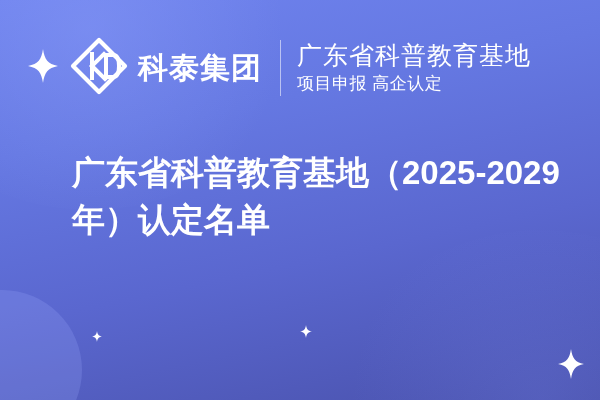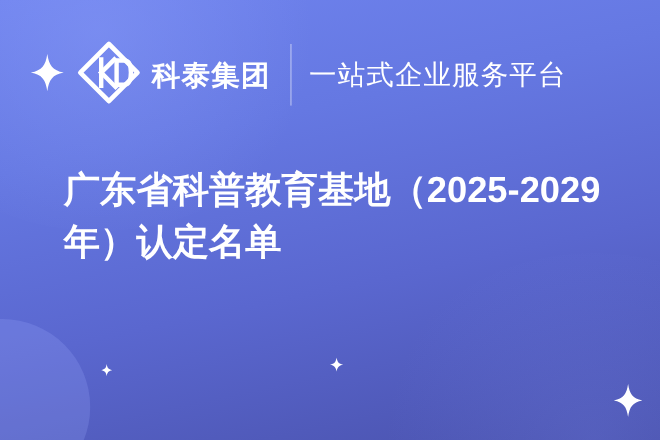--- a/index.html
+++ b/index.html
@@ -79,21 +79,21 @@
     margin-right: 8px;
   }
   .brand-words {
     display: flex;
     flex-direction: column;
     align-items: stretch;
     line-height: 1;
   }
   .brand-cn {
     color: #ffffff;
-    font-size: 26px;
+    font-size: 30px;
     font-weight: 700;
     letter-spacing: 1px;
     white-space: nowrap;
   }
   .brand-en-row {
     display: flex;
     align-items: center;
     margin-top: 4px;
   }
   .brand-rule {
@@ -139,21 +139,21 @@
     font-weight: 400;
     letter-spacing: 0.5px;
     white-space: nowrap;
     line-height: 1.3;
     margin-top: 3px;
   }
 
   
   .title {
     position: absolute;
-    left: 58px;
+    left: 72px;
     top: 150px;
     width: 510px;
     color: #ffffff;
     font-size: 33px;
     font-weight: 700;
     line-height: 1.42;
     letter-spacing: 0px;
   }
 
   
@@ -195,21 +195,22 @@
         </svg>
       </span>
       <span class="brand-words">
         <span class="brand-cn">科泰集团</span>
       </span>
     </div>
 
     <div class="v-divider"></div>
 
     <div class="tagline">
-      <div class="tagline-main">一站式企业服务平台</div>
+      <div class="tagline-main">广东省科普教育基地</div>
+      <div class="tagline-sub">项目申报 高企认定</div>
     </div>
 
   </div>
 
   <div class="title">
     <span>广东省科普教育基地（2025-2029年）认定名单</span>
   </div>
 
   <span class="sparkle" style="left:92px; top:331px;">
     <svg width="10" height="11" viewBox="0 0 10 11" aria-hidden="true">

